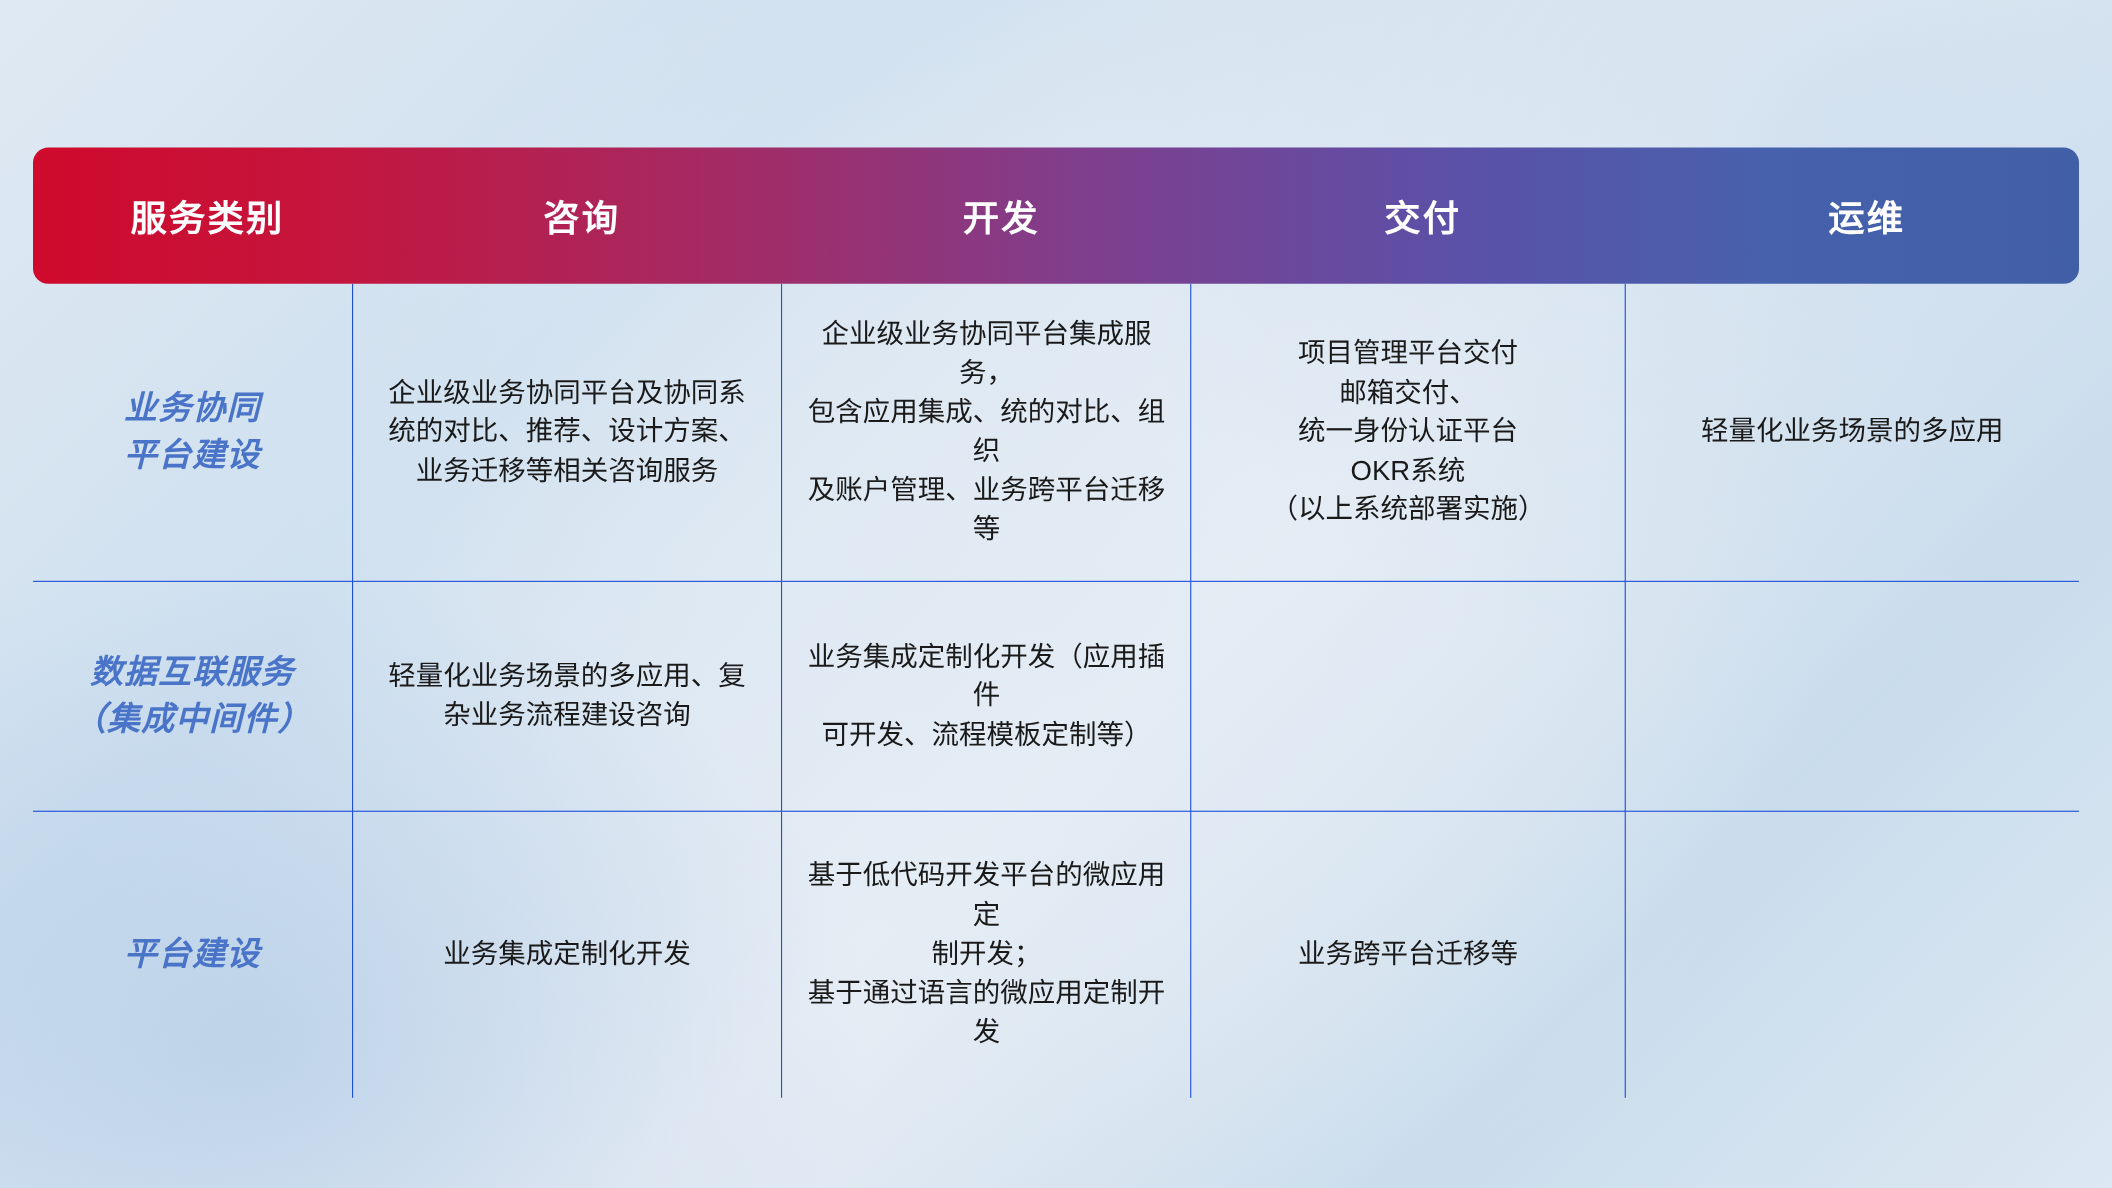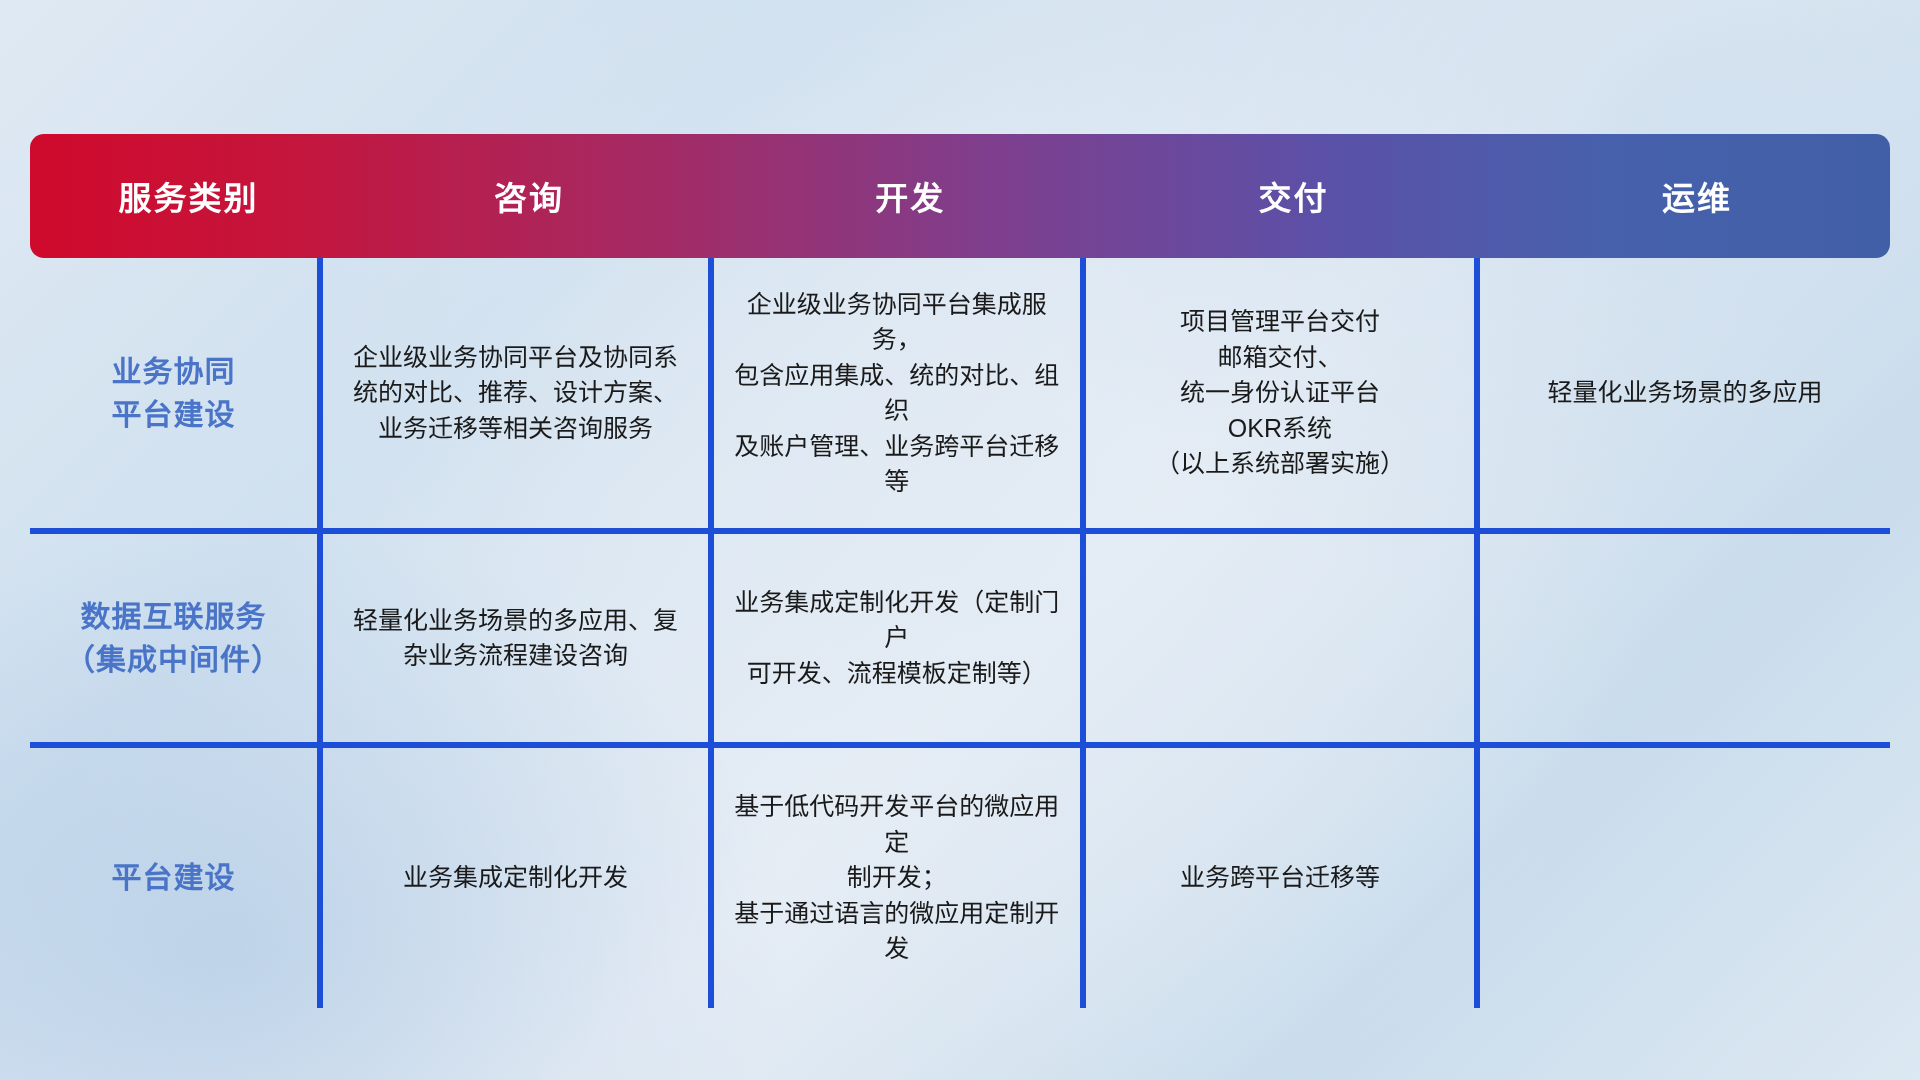--- a/index.html
+++ b/index.html
@@ -61,30 +61,31 @@
     top: 0;
     width: 1860px;
     height: 124px;
     border-radius: 14px;
     background: linear-gradient(90deg, #cf0a2c 0%, #c6143b 13%, #a52a63 33%, #7e3f8e 52%, #5a51a8 70%, #4761ad 85%, #415fa6 100%);
     z-index: 1;
   }
 
   
   tbody tr td {
-    border: 6px solid #1d4ed8;
+    border: 1px solid #1d4ed8;
     vertical-align: middle;
     text-align: center;
     font-size: 25px;
     line-height: 1.42;
     color: #1a1a1a;
     padding: 14px 16px;
   }
   tbody tr td:first-child {
     border-left: none;
+    font-style: italic;
   }
   tbody tr td:last-child {
     border-right: none;
   }
   tbody tr:first-child td {
     border-top: none;
   }
   tbody tr:last-child td {
     border-bottom: none;
   }
@@ -159,21 +160,21 @@
         <tr class="row-2">
           <td class="cat-cell">
               <span class="cell-text">数据互联服务
 （集成中间件）</span>
             </td>
           <td>
               <span class="cell-text">轻量化业务场景的多应用、复
 杂业务流程建设咨询</span>
             </td>
           <td>
-              <span class="cell-text">业务集成定制化开发（定制门户
+              <span class="cell-text">业务集成定制化开发（应用插件
 可开发、流程模板定制等）</span>
             </td>
           <td>
               <span class="cell-text"></span>
             </td>
           <td>
               <span class="cell-text"></span>
             </td>
         </tr>
         <tr class="row-3">

